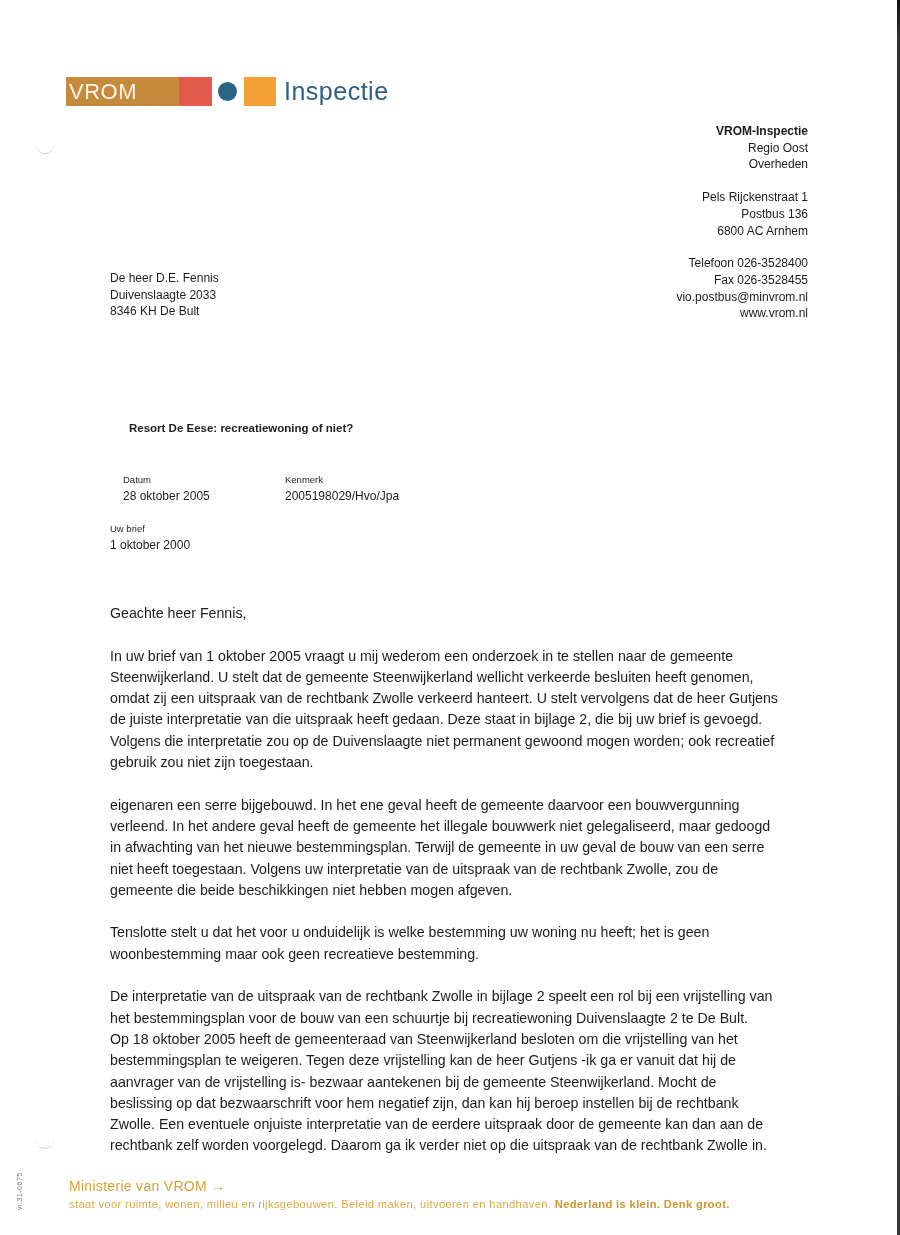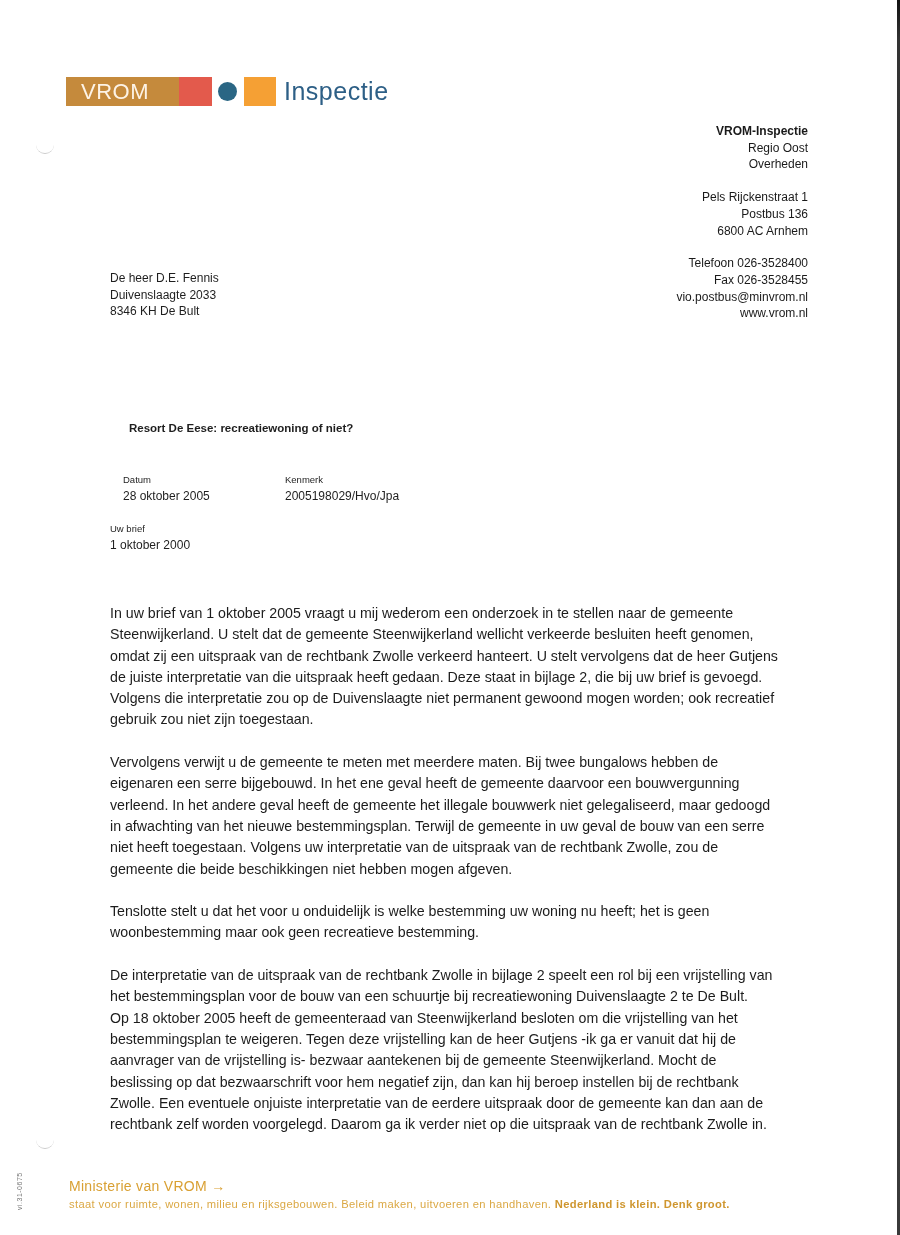--- a/index.html
+++ b/index.html
@@ -10,21 +10,21 @@
     color: #1e1e1e;
   }
   .right-edge {
     position: absolute; top: 0; right: 0; width: 3px; height: 1235px;
     background: linear-gradient(to bottom, #111 0, #333 40px, #3a3a3a 100%);
   }
   
   .logo { position: absolute; left: 66px; top: 76px; height: 30px; display: flex; align-items: center; }
   .logo-block {
     width: 113px; height: 29px; background: #c58a3c; color: #fdf3e6;
-    font-size: 22px; line-height: 29px; padding-left: 15px; box-sizing: border-box; letter-spacing: 0.5px;
+    font-size: 22px; line-height: 29px; padding-left: 3px; box-sizing: border-box; letter-spacing: 0.5px;
   }
   .logo-red { width: 33px; height: 29px; background: #e35a4c; }
   .logo-dot { width: 19px; height: 19px; border-radius: 50%; background: #2a6684; margin-left: 6px; }
   .logo-orange { width: 32px; height: 29px; background: #f5a034; margin-left: 7px; }
   .logo-word { color: #2d5f86; font-size: 25px; margin-left: 8px; letter-spacing: 0.5px; line-height: 29px; }
 
   
   .sender { position: absolute; right: 92px; top: 123px; text-align: right; font-size: 12px; line-height: 16.7px; color: #1a1a1a; }
   .sender .bold { font-weight: bold; }
   .sender .gap { height: 16px; }
@@ -105,30 +105,30 @@
 <div class="meta meta-kenmerk">
   <div class="label">Kenmerk</div>
   <div class="value">2005198029/Hvo/Jpa</div>
 </div>
 <div class="meta meta-uwbrief">
   <div class="label">Uw brief</div>
   <div class="value">1 oktober 2000</div>
 </div>
 
 <div class="body">
+  <p>Geachte heer Fennis,</p>
   <p>
     <span class="line">In uw brief van 1 oktober 2005 vraagt u mij wederom een onderzoek in te stellen naar de gemeente</span>
     <span class="line">Steenwijkerland. U stelt dat de gemeente Steenwijkerland wellicht verkeerde besluiten heeft genomen,</span>
     <span class="line">omdat zij een uitspraak van de rechtbank Zwolle verkeerd hanteert. U stelt vervolgens dat de heer Gutjens</span>
     <span class="line">de juiste interpretatie van die uitspraak heeft gedaan. Deze staat in bijlage 2, die bij uw brief is gevoegd.</span>
     <span class="line">Volgens die interpretatie zou op de Duivenslaagte niet permanent gewoond mogen worden; ook recreatief</span>
     <span class="line">gebruik zou niet zijn toegestaan.</span>
   </p>
   <p>
-    <span class="line">Vervolgens verwijt u de gemeente te meten met meerdere maten. Bij twee bungalows hebben de</span>
     <span class="line">eigenaren een serre bijgebouwd. In het ene geval heeft de gemeente daarvoor een bouwvergunning</span>
     <span class="line">verleend. In het andere geval heeft de gemeente het illegale bouwwerk niet gelegaliseerd, maar gedoogd</span>
     <span class="line">in afwachting van het nieuwe bestemmingsplan. Terwijl de gemeente in uw geval de bouw van een serre</span>
     <span class="line">niet heeft toegestaan. Volgens uw interpretatie van de uitspraak van de rechtbank Zwolle, zou de</span>
     <span class="line">gemeente die beide beschikkingen niet hebben mogen afgeven.</span>
   </p>
   <p>
     <span class="line">Tenslotte stelt u dat het voor u onduidelijk is welke bestemming uw woning nu heeft; het is geen</span>
     <span class="line">woonbestemming maar ook geen recreatieve bestemming.</span>
   </p>

